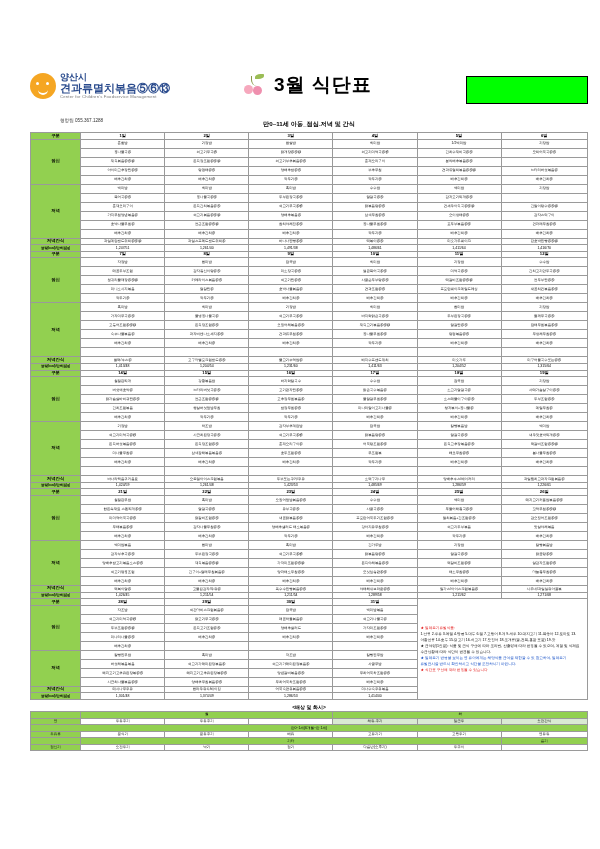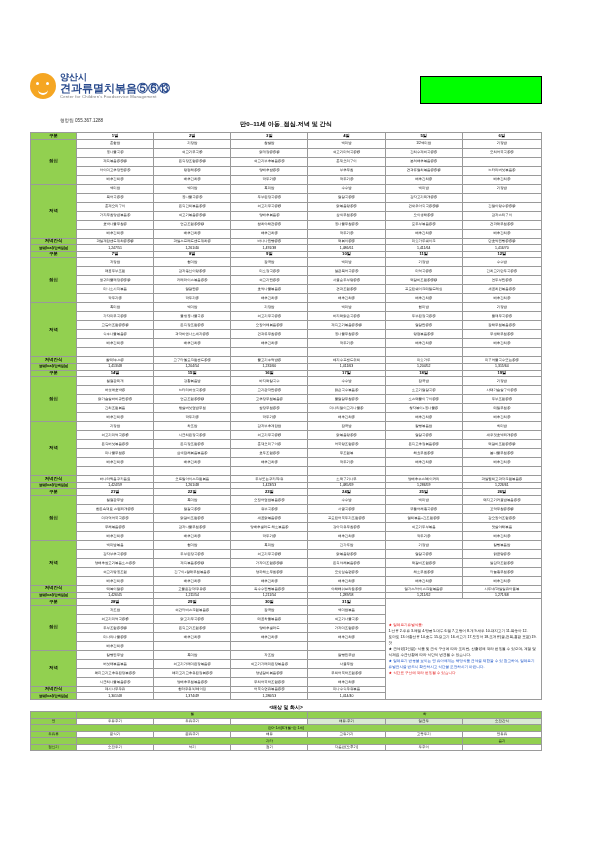--- a/index.html
+++ b/index.html
@@ -1,18 +1,18 @@
 <!DOCTYPE html>
 <html><head>
 <meta charset="utf-8">
 <style>
   html,body{margin:0;padding:0;background:#ffffff;}
   body{width:600px;height:849px;font-family:"Liberation Sans",sans-serif;color:#000;}
   .page{position:relative;width:600px;height:849px;box-sizing:border-box;padding:0;}
-  .sheet{position:absolute;left:30px;top:72px;width:512px;}
+  .sheet{position:absolute;left:30px;top:72px;width:558px;}
   
   .hdr{display:flex;align-items:flex-start;height:46px;}
   .logo-wrap{display:flex;align-items:center;width:180px;}
   .logo-face{width:26px;height:26px;border-radius:50%;background:#f5a623;position:relative;flex:0 0 auto;margin-right:4px;}
   .logo-face:before{content:"";position:absolute;left:6px;top:9px;width:3px;height:3px;border-radius:50%;background:#fff;}
   .logo-face:after{content:"";position:absolute;left:16px;top:9px;width:3px;height:3px;border-radius:50%;background:#fff;}
   .logo-smile{position:absolute;left:8px;top:15px;width:10px;height:5px;border-bottom:2px solid #fff;border-radius:0 0 8px 8px;}
   .logo-txt .l1{font-size:9px;color:#2a4b8d;font-weight:bold;line-height:10px;}
   .logo-txt .l2{font-size:11px;color:#2a4b8d;font-weight:bold;line-height:12px;}
   .logo-txt .l3{font-size:4.2px;color:#777;line-height:6px;letter-spacing:.2px;}
@@ -53,20 +53,29 @@
       <div class="logo-wrap">
         <div class="logo-face">
             <div class="logo-smile"></div>
           </div>
         <div class="logo-txt">
           <div class="l1">양산시</div>
           <div class="l2">견과류멸치볶음⑤⑥⑬</div>
           <div class="l3">Center for Children's Foodservice Management</div>
         </div>
       </div>
+      <div class="title-wrap">
+        <div class="cherry">
+          <div class="lf"></div>
+            <div class="st"></div>
+            <div class="b1"></div>
+            <div class="b2"></div>
+        </div>
+        <div class="mtitle">3월 식단표</div>
+      </div>
       <div class="greenbox"></div>
     </div>
     <div class="tel">행정팀 055.367.1288</div>
 
     <div class="subtitle">만0~11세 아동_점심.저녁 및 간식</div>
 
     <table>
       <colgroup>
         <col style="width:9%">
           <col style="width:15.1%">

